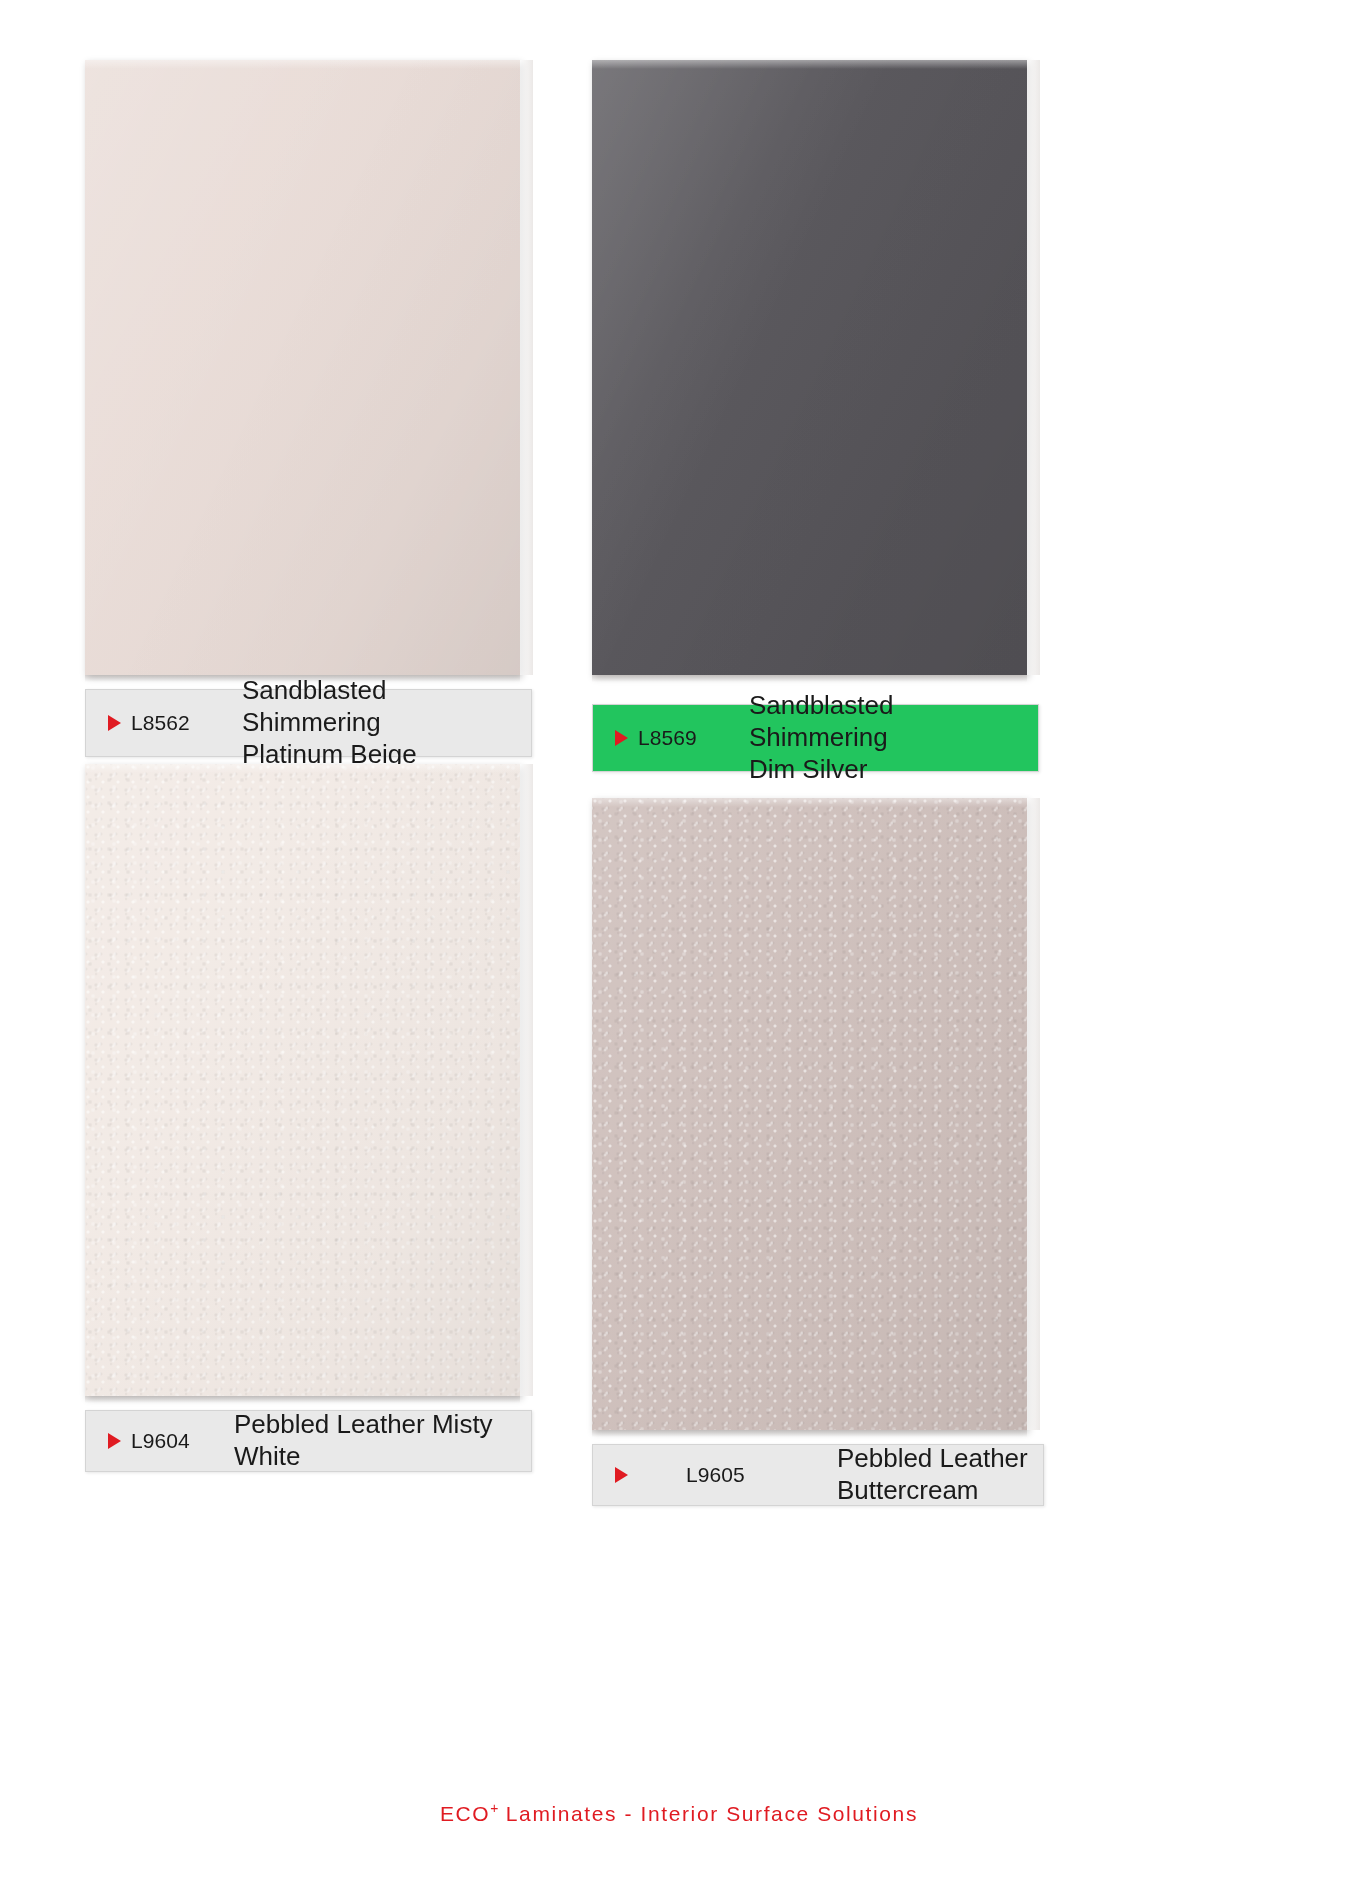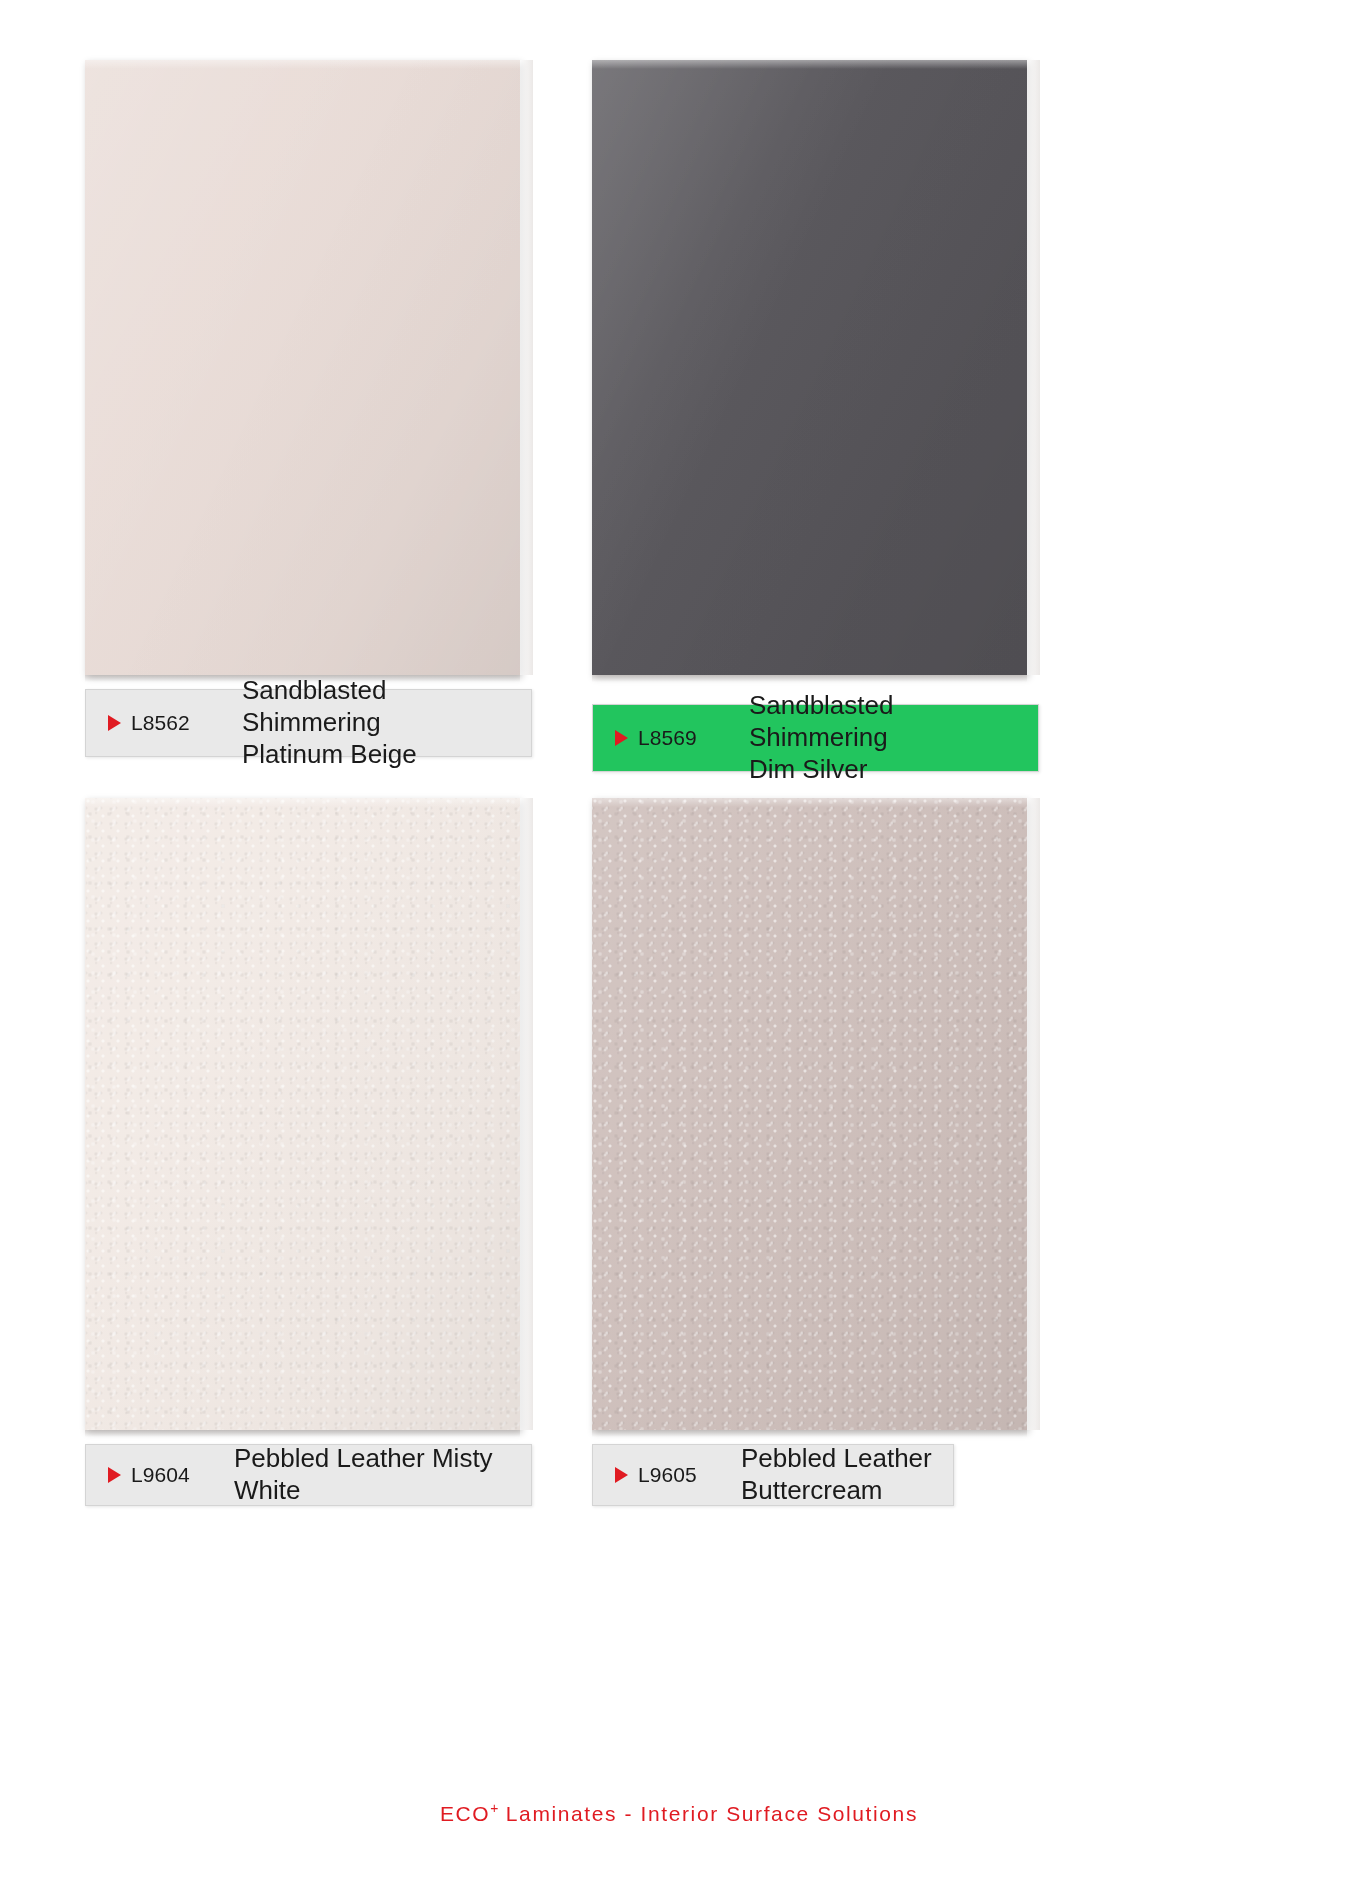--- a/index.html
+++ b/index.html
@@ -32,21 +32,21 @@
     width: 1358px;
     height: 1790px;
   }
 
   .card {
     position: absolute;
     width: 500px;
   }
   .card-tl { left: 85px;  top: 42px;  }
   .card-tr { left: 592px; top: 42px;  }
-  .card-bl { left: 85px;  top: 780px; }
+  .card-bl { left: 85px;  top: 746px; }
   .card-br { left: 592px; top: 780px; }
 
   
   .chip-wrap {
     position: relative;
     width: 448px;
     height: 633px;
     margin-left: 0;
   }
   .card-bl .chip-wrap, .card-br .chip-wrap { height: 650px; }
@@ -137,21 +137,21 @@
     width: 447px;
     height: 68px;
     background: #e9e9e9;
     border: 1px solid #d4d4d4;
     box-sizing: border-box;
     display: flex;
     align-items: center;
     box-shadow: 1px 1px 3px rgba(0,0,0,0.10);
   }
   .card-bl .label, .card-br .label { height: 62px; }
-  .card-br .label { width: 362px; }
+  .card-br .label { width: 452px; gap: 48px; }
 
   .bullet {
     width: 0;
     height: 0;
     border-left: 13px solid #e01b22;
     border-top: 8px solid transparent;
     border-bottom: 8px solid transparent;
     margin-left: 22px;
     flex: 0 0 auto;
   }

